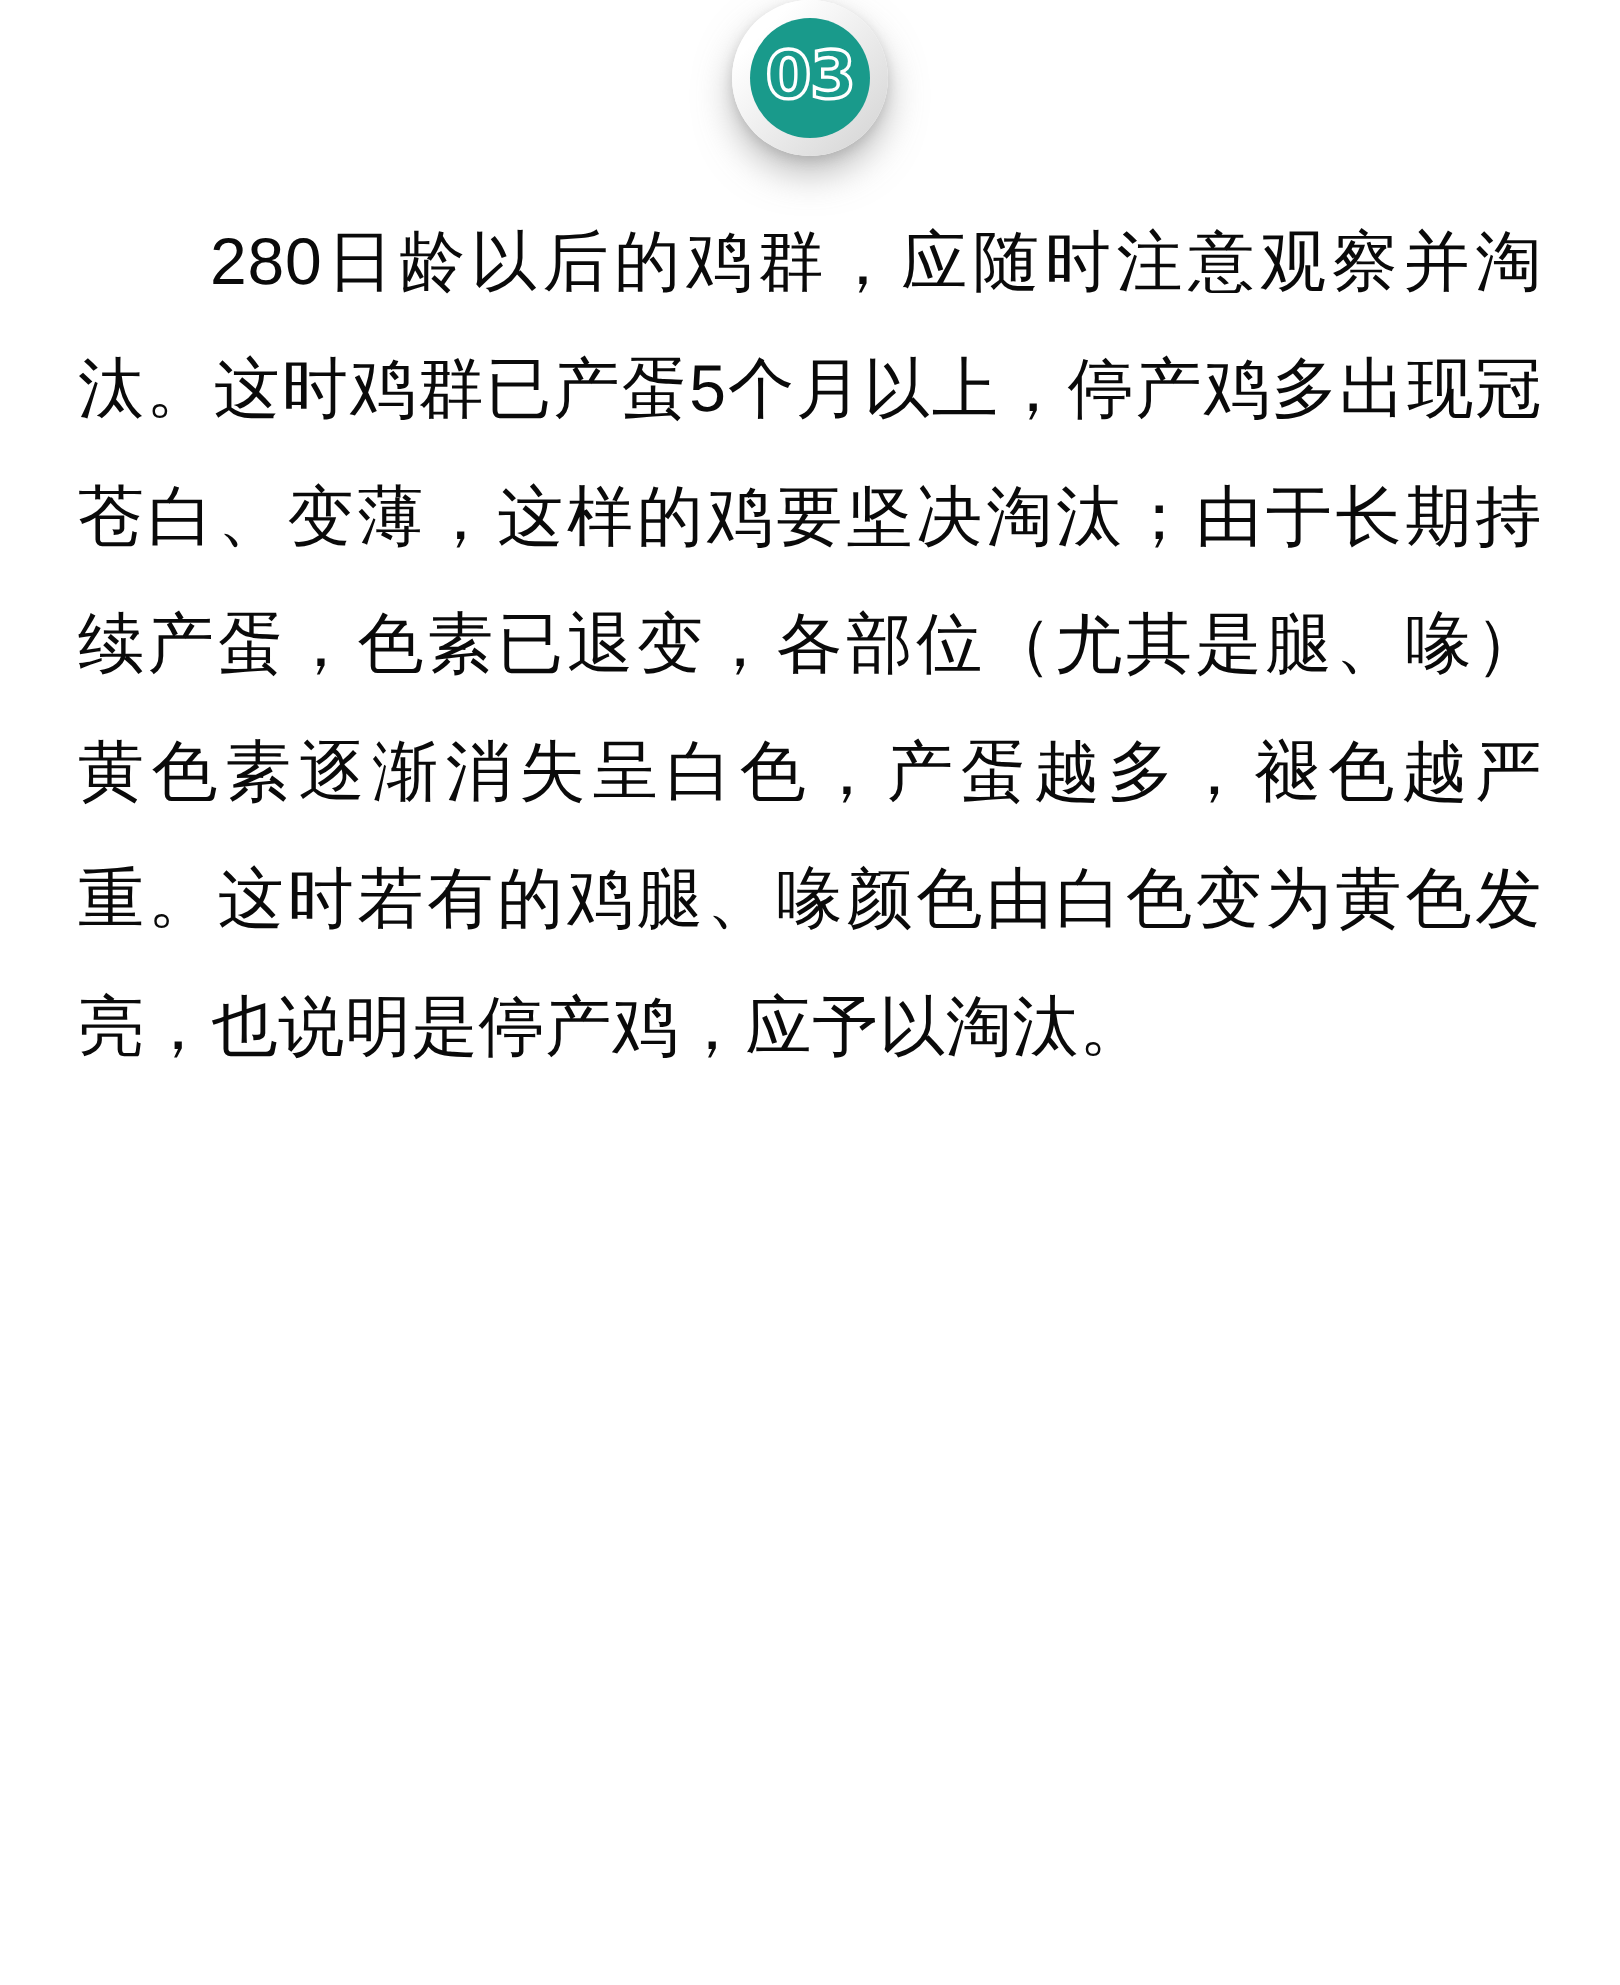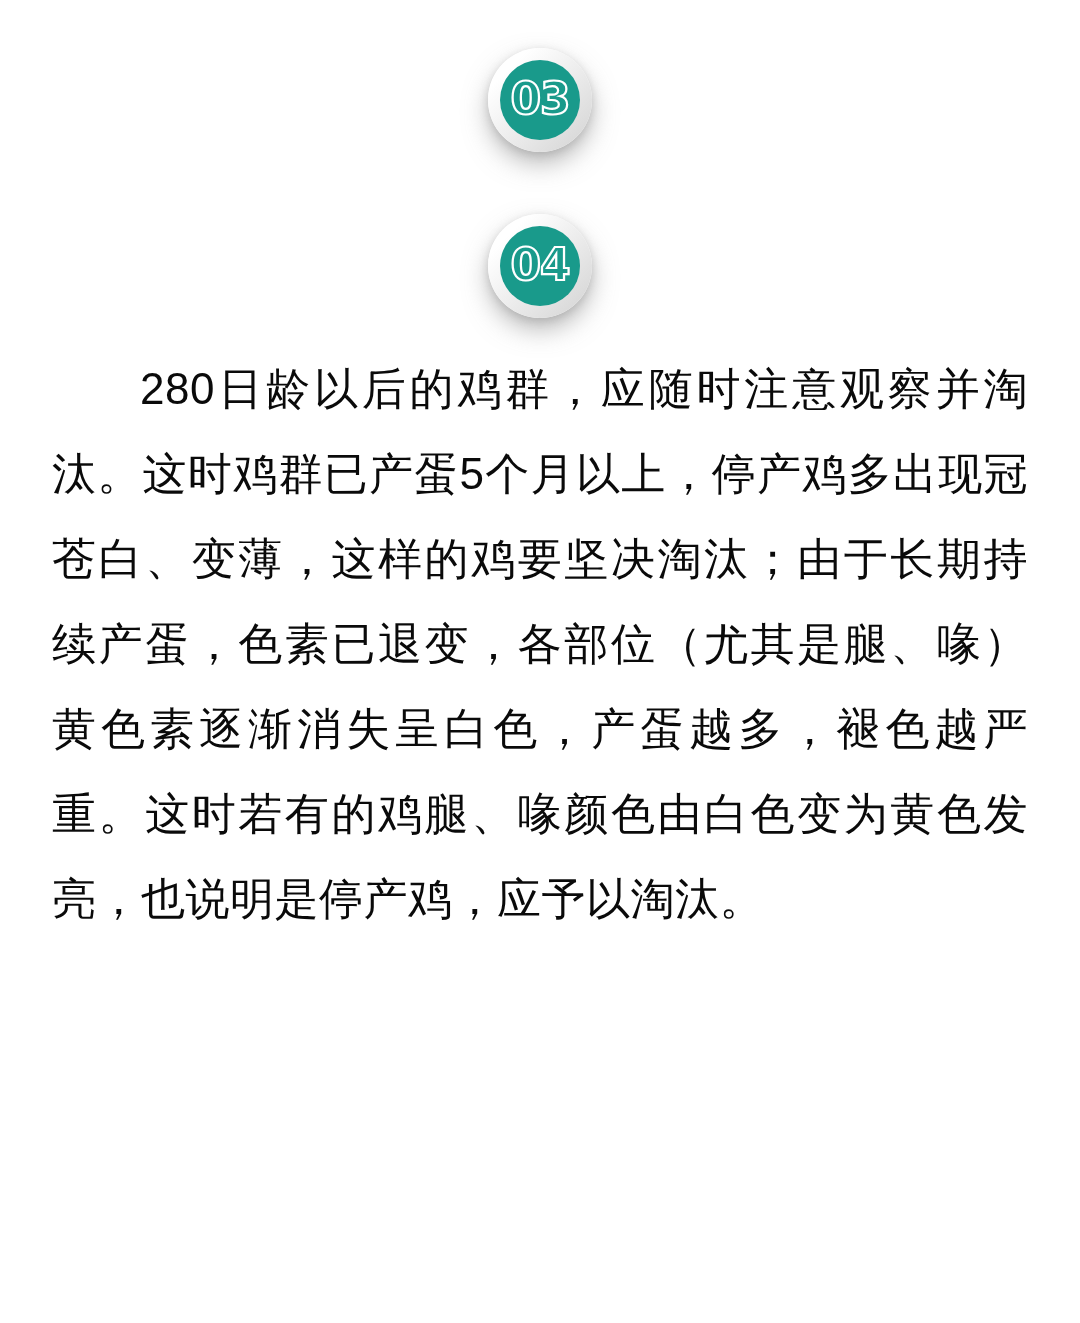--- a/index.html
+++ b/index.html
@@ -56,42 +56,35 @@
   .para {
     margin-left: 52px;
     margin-right: 52px;
     font-size: 44px;
     line-height: 85px;
     color: #0a0a0a;
     text-align: justify;
     text-indent: 2em;
     letter-spacing: 0.5px;
   }
-  .badge-03-wrap { padding-top: 48px; }
+  .badge-03-wrap { }
   .para-1 { margin-top: 20px; }
   .badge-04-wrap { padding-top: 62px; }
   .para-2 { margin-top: 28px; }
 </style>
 </head>
 <body>
 
 <div class="page">
 
   <div class="badge-wrap badge-03-wrap">
     <div class="badge-outer">
       <div class="badge-inner">
         <span class="badge-num">03</span>
       </div>
     </div>
   </div>
 
 
-  <div class="badge-wrap badge-04-wrap">
-    <div class="badge-outer">
-      <div class="badge-inner">
-        <span class="badge-num">04</span>
-      </div>
-    </div>
-  </div>
 
   <p class="para para-2">280日龄以后的鸡群，应随时注意观察并淘汰。这时鸡群已产蛋5个月以上，停产鸡多出现冠苍白、变薄，这样的鸡要坚决淘汰；由于长期持续产蛋，色素已退变，各部位（尤其是腿、喙）黄色素逐渐消失呈白色，产蛋越多，褪色越严重。这时若有的鸡腿、喙颜色由白色变为黄色发亮，也说明是停产鸡，应予以淘汰。</p>
 
 </div>
 
 </body></html>

